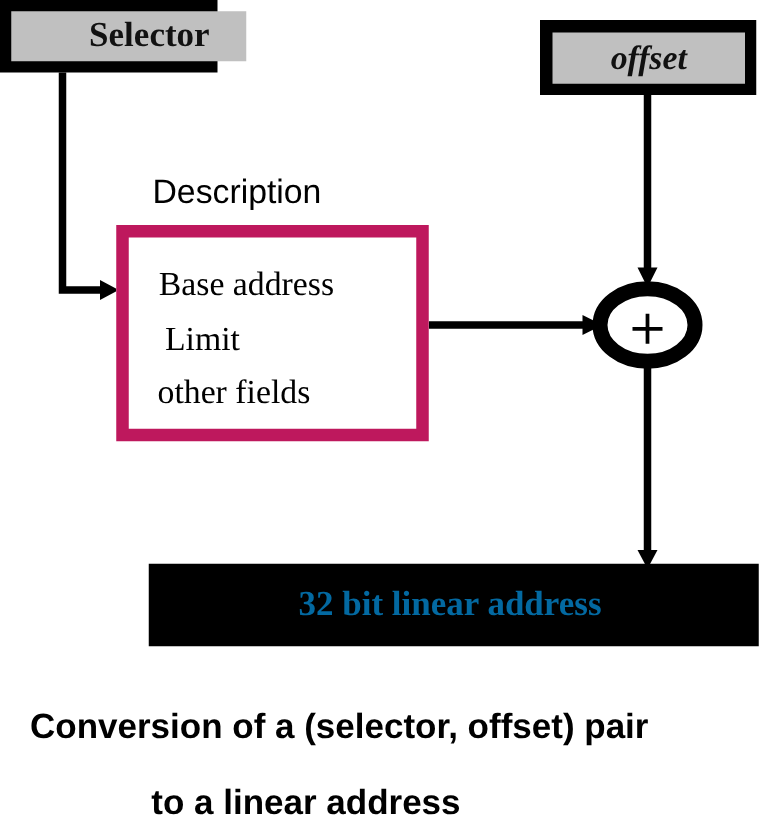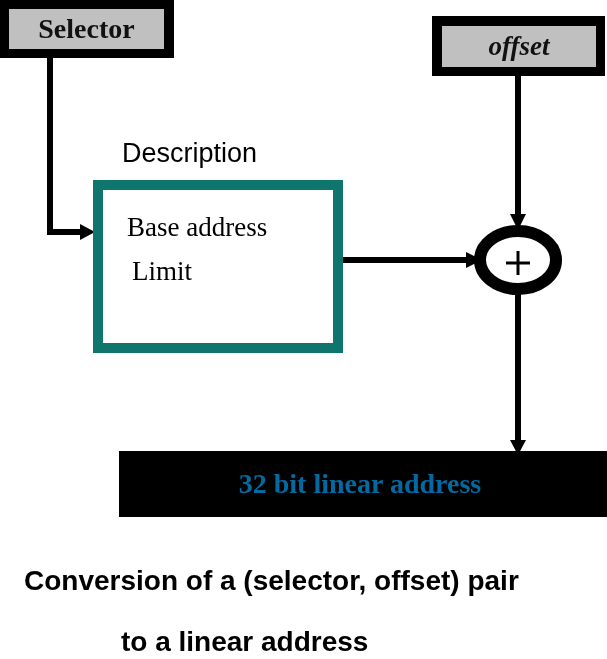--- a/index.html
+++ b/index.html
@@ -27,32 +27,33 @@
 
   <path d="M518 292 L518 442" stroke="#000" stroke-width="6" fill="none"></path>
   <polygon points="510,440 518,455 526,440" fill="#000"></polygon>
 
   <ellipse cx="518" cy="260" rx="38" ry="29" fill="#fff" stroke="#000" stroke-width="12"></ellipse>
   <line x1="506" y1="263" x2="530" y2="263" stroke="#000" stroke-width="3"></line>
   <line x1="518" y1="251" x2="518" y2="275" stroke="#000" stroke-width="3"></line>
 </svg>
 
 <div class="abs gray-box" style="left:0;top:0;width:174px;height:58px;">
-  <div class="gray-inner serif" style="left:9px;top:9px;width:155px;height:40px;font-size:28px;">Selector</div>
+  <div class="gray-inner serif" style="left:9px;top:9px;width:155px;height:40px;font-size:28px;padding-left:33px;">Selector</div>
 </div>
 
 <div class="abs gray-box" style="left:432px;top:16px;width:173px;height:60px;font-style:italic;">
   <div class="gray-inner serif" style="left:10px;top:10px;width:154px;height:41px;font-size:27px;">offset</div>
 </div>
 
 <div class="abs sans" style="left:122px;top:138px;font-size:27px;font-weight:normal;color:#000;">Description</div>
 
-<div class="abs" style="left:93px;top:180px;width:250px;height:173px;box-sizing:border-box;border:10px solid #0f766e;background:#fff;">
+<div class="abs" style="left:93px;top:180px;width:250px;height:173px;box-sizing:border-box;border:10px solid #be185d;background:#fff;">
   <div class="abs serif" style="left:24px;top:22px;font-size:27px;color:#000;">Base address</div>
   <div class="abs serif" style="left:29px;top:66px;font-size:27px;color:#000;">Limit</div>
+  <div class="abs serif" style="left:23px;top:108px;font-size:27px;color:#000;">other fields</div>
 </div>
 
 <div class="abs serif" style="left:119px;top:451px;width:488px;height:66px;background:#000;color:#0369a1;display:flex;align-items:center;justify-content:center;font-weight:bold;font-size:28px;">
   <span style="margin-left:-6px;">32 bit linear address</span>
 </div>
 
 <div class="abs sans" style="left:24px;top:565px;font-size:28px;font-weight:bold;color:#000;white-space:nowrap;">Conversion of a (selector, offset) pair</div>
 <div class="abs sans" style="left:121px;top:606px;font-size:28px;font-weight:bold;color:#000;white-space:nowrap;margin-top:20px;">to a linear address</div>
 
 </body></html>

